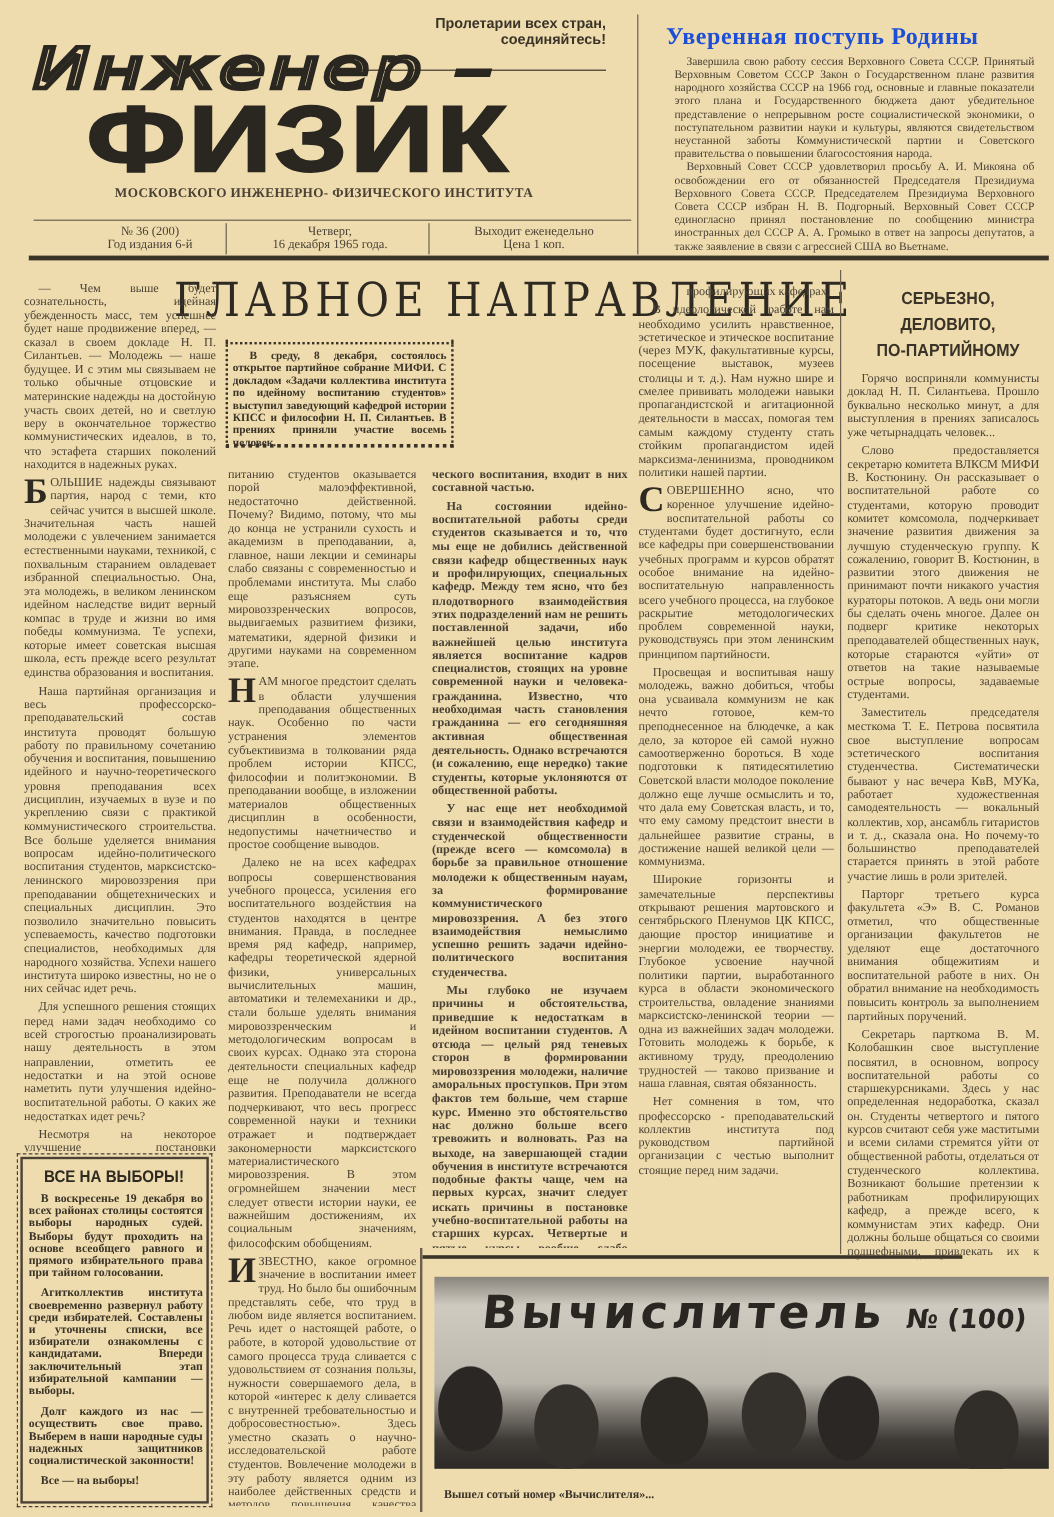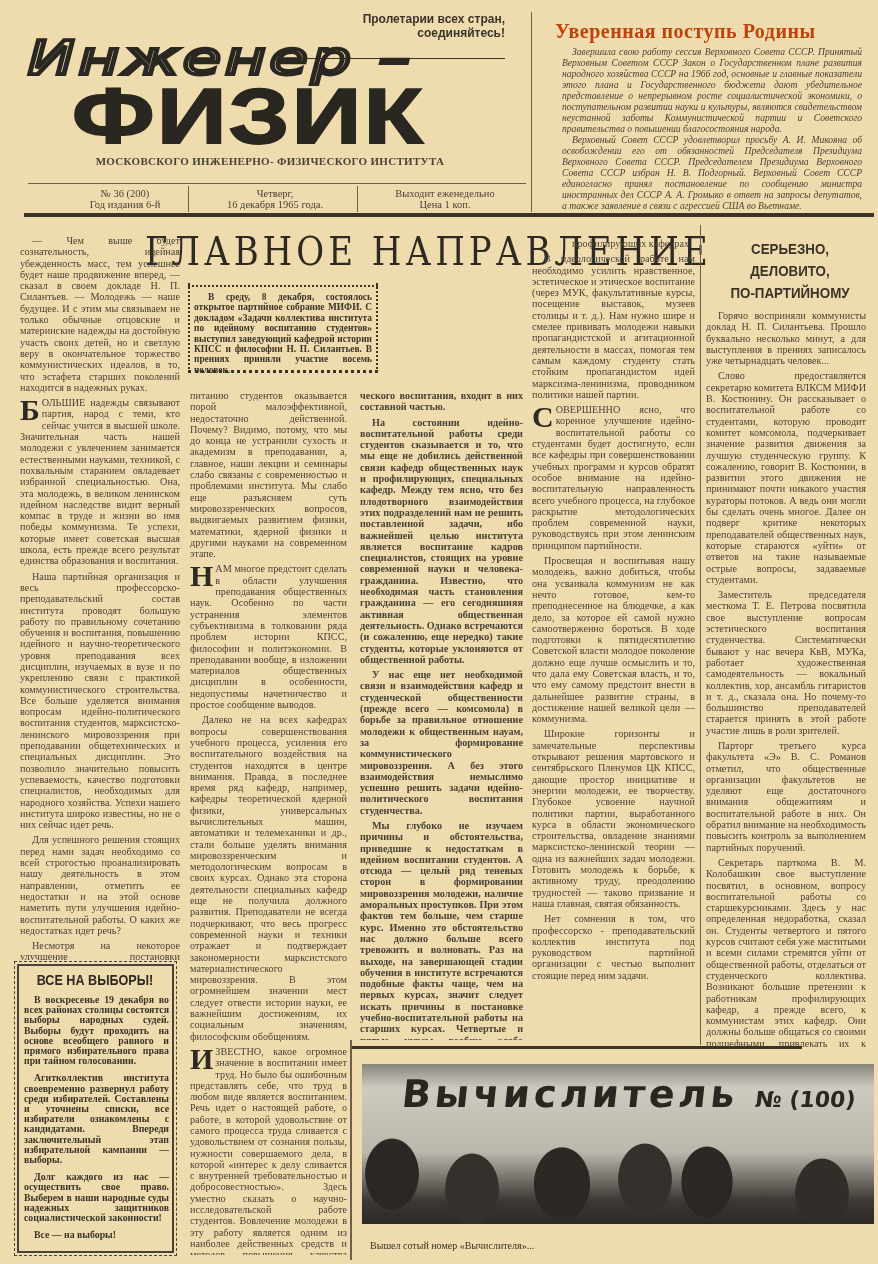--- a/index.html
+++ b/index.html
@@ -37,24 +37,24 @@
     left: 72px; top: 72px; font-family: "Liberation Sans", sans-serif; font-weight: bold;
     font-size: 82px; letter-spacing: 2px; color: #2a2620; transform: scaleX(1.18) scaleY(0.95);
     transform-origin: left top; text-shadow: 0 0 0 #2a2620; -webkit-text-stroke: 2px #2a2620;
   }
   .subtitle {
     left: 70px; top: 155px; width: 400px; text-align: center; font-size: 11px; font-weight: bold;
     line-height: 13px; letter-spacing: 0.3px; color: #4a4236;
   }
   .info-cell { top: 188px; font-size: 10.5px; line-height: 11px; text-align: center; color: #4a4236; }
   .right-head {
-    left: 555px; top: 20px; font-size: 20px; font-weight: bold; color: #c2410c; letter-spacing: 0.5px; text-align: center;
+    left: 555px; top: 20px; font-size: 20px; font-weight: bold; color: #1d4ed8; letter-spacing: 0.5px; text-align: center;
   }
   .right-lead {
-    left: 562px; top: 46px; width: 300px; font-style: italic; font-size: 9.6px; line-height: 11px;
+    left: 562px; top: 46px; width: 300px; font-size: 9.6px; line-height: 11px;
     text-align: justify; color: #4a4236;
   }
   .right-lead p { text-indent: 10px; }
   .main-headline {
     left: 145px; top: 228px; font-family: "DejaVu Serif", serif; font-size: 34px; letter-spacing: 4px;
     color: #2e2a22; transform: scaleY(1.15); transform-origin: left top; white-space: nowrap;
   }
   .box-wavy { position: absolute; height: 6px; border-top: 2px solid #3a3328; }
   .side-head {
     left: 705px; top: 238px; width: 170px; text-align: center; font-family: "Liberation Sans", sans-serif;
@@ -83,21 +83,21 @@
       radial-gradient(ellipse 42px 58px at 345px 118px, #2a2724 60%, transparent 62%),
       radial-gradient(ellipse 44px 58px at 460px 130px, #312d28 60%, transparent 62%),
       linear-gradient(180deg, #8a857c 0%, #cfcac0 15%, #bcb7ad 55%, #3d3935 85%, #2c2926 100%);
   }
   .photo-sign {
     position: absolute; left: 40px; top: 8px; font-family: "DejaVu Sans", sans-serif; font-weight: bold;
     font-size: 38px; letter-spacing: 4px; color: #2a2622; white-space: nowrap; transform: skewX(-6deg);
   }
   .photo-sign small { font-size: 22px; letter-spacing: 0; }
   .caption {
-    left: 370px; top: 1240px; font-size: 10px; font-weight: normal; color: #3a3328;
+    left: 370px; top: 1240px; font-size: 10px; font-weight: bold; color: #3a3328;
   }
 </style>
 </head>
 <body>
 
 <div class="abs motto">Пролетарии всех стран, соединяйтесь!</div>
 <div class="abs logo-top">Инженер –</div>
 <div class="abs logo-bottom">ФИЗИК</div>
 <div class="abs subtitle">
   <div>МОСКОВСКОГО ИНЖЕНЕРНО- ФИЗИЧЕСКОГО ИНСТИТУТА</div>

